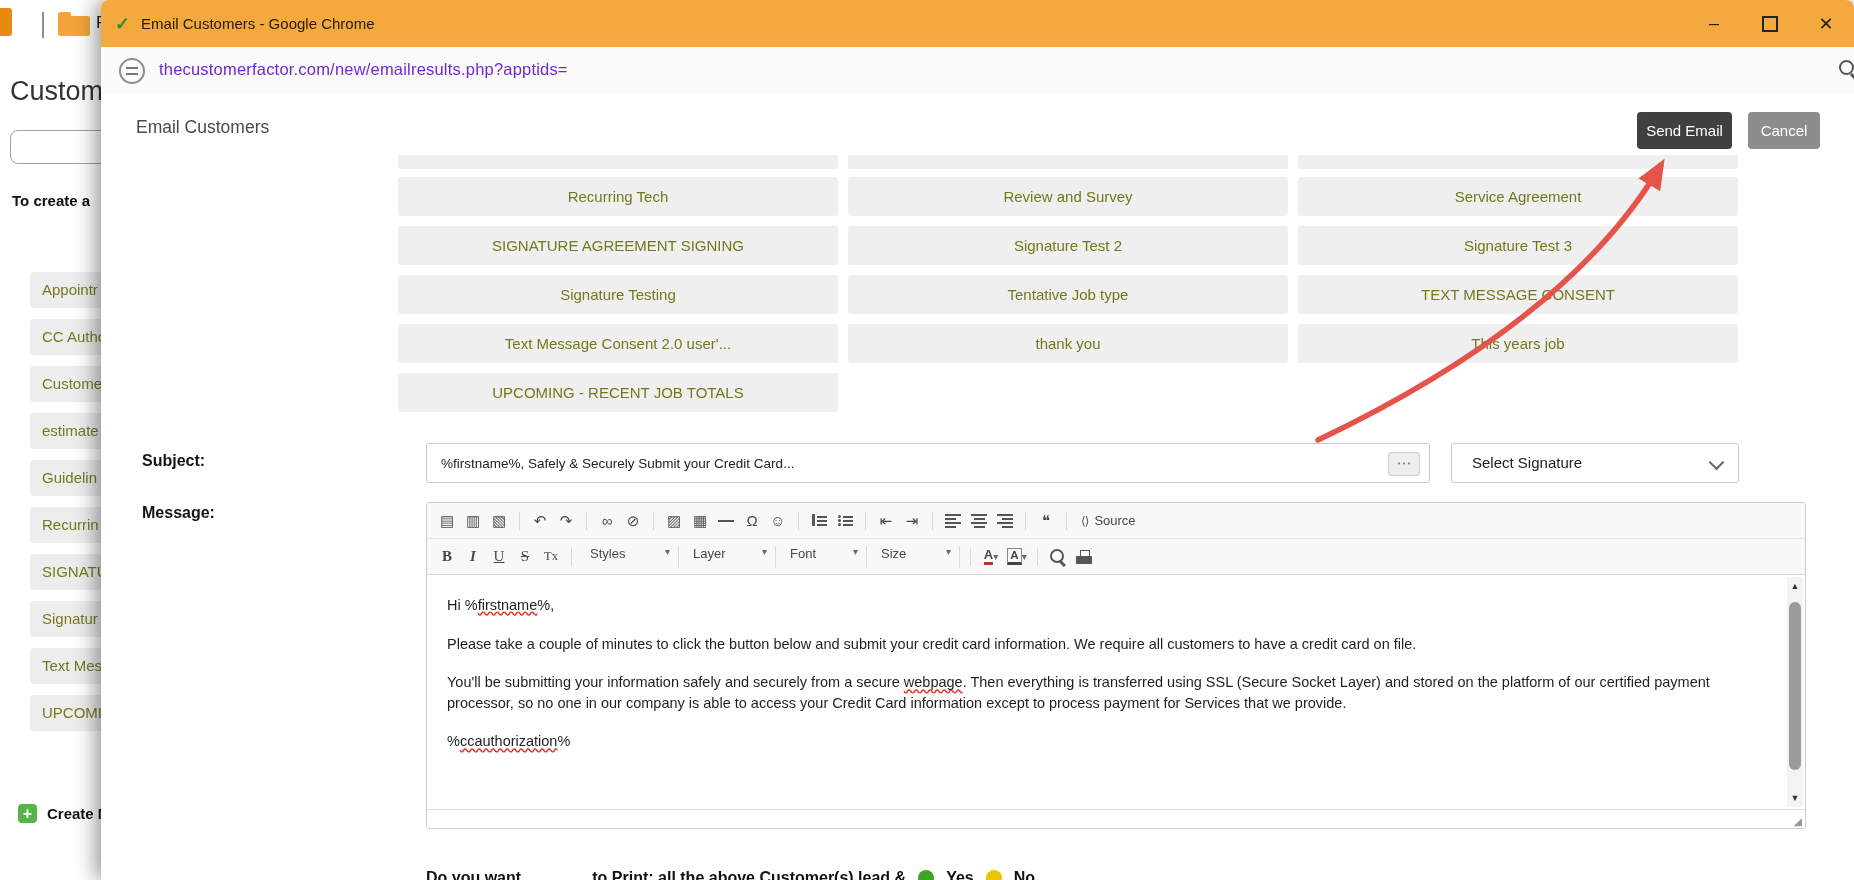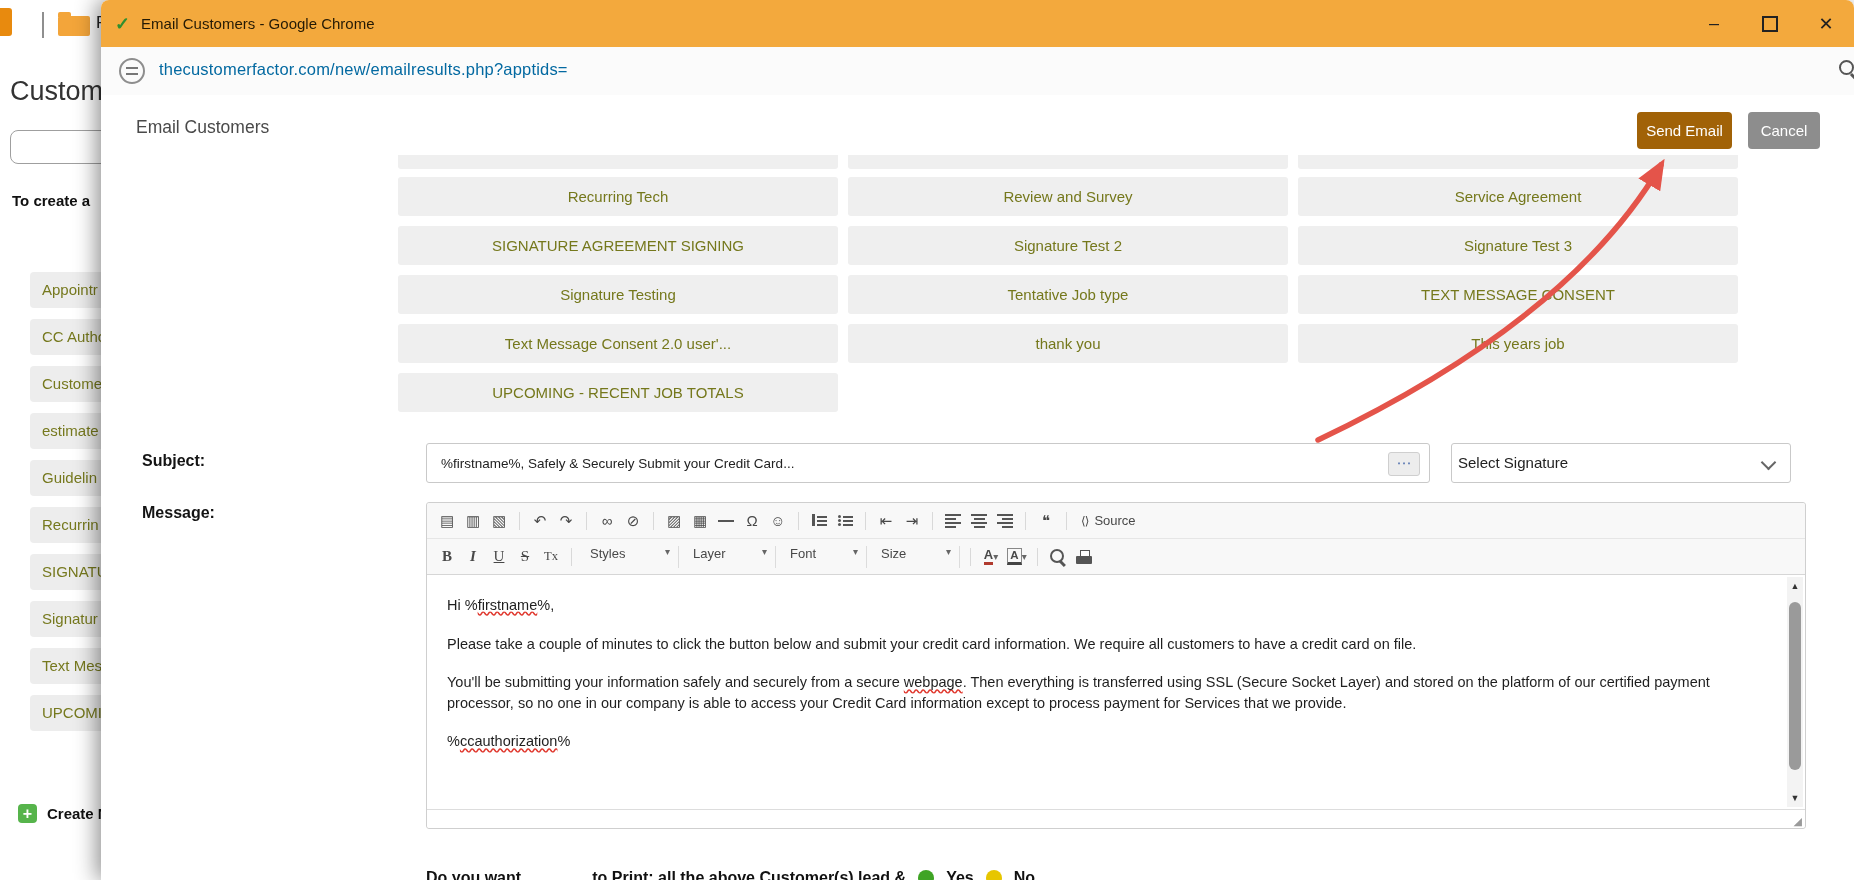--- a/index.html
+++ b/index.html
@@ -32,30 +32,30 @@
   .favicon{color:#2f8f2f;font-weight:bold;font-size:18px;margin-right:11px;}
   .win-title{font-size:15px;color:#241a05;}
   .win-controls{position:absolute;right:0;top:0;height:100%;display:flex;}
   .win-btn{width:56px;height:100%;display:flex;align-items:center;justify-content:center;font-size:18px;color:#222;}
   .maxbox{width:12px;height:12px;border:2px solid #222;}
 
   .urlbar{height:48px;background:#fbfbfb;border-bottom:1px solid #e4e4e4;position:relative;}
   .tune{position:absolute;left:18px;top:11px;width:26px;height:26px;border:2px solid #8e8e8e;border-radius:50%;box-sizing:border-box;}
   .tune::before,.tune::after{content:"";position:absolute;left:5px;width:12px;height:2px;background:#777;}
   .tune::before{top:7px}.tune::after{top:13px}
-  .url-text{position:absolute;left:58px;top:13px;font-size:16.5px;color:#0369a1;letter-spacing:.2px;white-space:nowrap;}
+  .url-text{position:absolute;left:58px;top:13px;font-size:16.5px;color:#6d28d9;letter-spacing:.2px;white-space:nowrap;}
   .url-zoom{position:absolute;right:-7px;top:13px;width:22px;height:22px;}
   .url-zoom::before{content:"";position:absolute;left:0;top:0;width:11px;height:11px;border:2px solid #555;border-radius:50%;}
   .url-zoom::after{content:"";position:absolute;left:13px;top:13px;width:8px;height:2.5px;background:#555;
                    transform:rotate(45deg);transform-origin:0 0;}
 
   .content{position:absolute;top:95px;left:0;right:0;bottom:0;background:#fff;}
 
   .dlg-title{position:absolute;left:35px;top:22px;font-size:17.5px;color:#4a4a4a;}
-  .btn-send{position:absolute;left:1536px;top:17px;width:95px;height:37px;background:#a16207;color:#fff;
+  .btn-send{position:absolute;left:1536px;top:17px;width:95px;height:37px;background:#404040;color:#fff;
             border:none;border-radius:4px;font-size:15px;font-family:inherit;cursor:pointer;}
   .btn-cancel{position:absolute;left:1647px;top:17px;width:72px;height:37px;background:#8d8d8d;color:#fff;
               border:none;border-radius:4px;font-size:15px;font-family:inherit;cursor:pointer;}
 
   .tpl-sliver{position:absolute;left:297px;top:60px;width:1340px;height:14px;display:grid;
               grid-template-columns:repeat(3,1fr);gap:10px;}
   .tpl-sliver div{background:#efefef;border-radius:0 0 3px 3px;}
   .tpl-grid{position:absolute;left:297px;top:82px;width:1340px;display:grid;
             grid-template-columns:repeat(3,1fr);gap:10px;}
   .tpl-btn{height:39px;background:#efefef;border:none;border-radius:3px;color:#75781c;font-size:15px;
@@ -64,22 +64,22 @@
   .lbl{position:absolute;font-size:16px;font-weight:bold;color:#141414;}
   .lbl-subject{left:41px;top:357px;}
   .lbl-message{left:41px;top:409px;}
 
   .subject-wrap{position:absolute;left:325px;top:348px;width:1004px;height:40px;}
   .subject-input{width:100%;height:100%;box-sizing:border-box;border:1px solid #c9c9c9;border-radius:3px;
                  padding:0 52px 0 14px;font-size:13.5px;color:#222;font-family:inherit;background:#fff;}
   .subject-dots{position:absolute;right:10px;top:9px;width:30px;height:22px;background:#ededed;
                 border:1px solid #cfcfcf;border-radius:3px;color:#4f6fae;font-size:15px;line-height:20px;text-align:center;}
 
-  .sig-select{position:absolute;left:1350px;top:348px;width:340px;height:40px;border:1px solid #c9c9c9;
-              border-radius:3px;font-size:15px;color:#222;line-height:38px;padding-left:6px;box-sizing:border-box;background:#fff;}
+  .sig-select{position:absolute;left:1350px;top:348px;width:288px;height:40px;border:1px solid #c9c9c9;
+              border-radius:3px;font-size:15px;color:#222;line-height:38px;padding-left:20px;box-sizing:border-box;background:#fff;}
   .sig-caret{position:absolute;right:16px;top:13px;width:9px;height:9px;border-right:2px solid #666;
              border-bottom:2px solid #666;transform:rotate(45deg);}
 
   
   .editor{position:absolute;left:325px;top:407px;width:1380px;border:1px solid #cfcfcf;border-radius:3px;
           background:#fff;box-sizing:border-box;}
   .tb{background:#f8f8f8;padding:3px 8px;display:flex;align-items:center;gap:2px;}
   .tb1{height:29px;border-bottom:1px solid #e6e6e6;border-radius:3px 3px 0 0;}
   .tb2{height:29px;border-bottom:1px solid #d6d6d6;}
   .tbi{min-width:24px;height:24px;display:inline-flex;align-items:center;justify-content:center;

